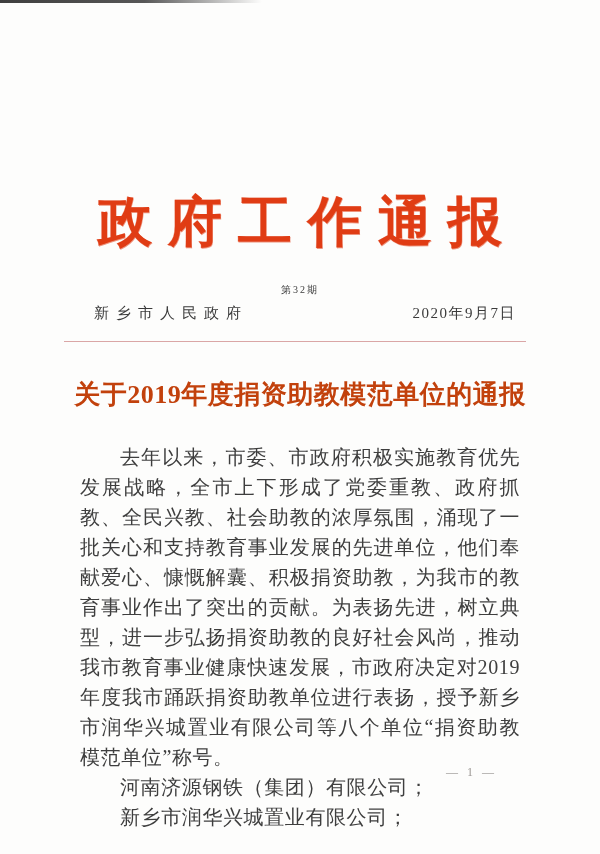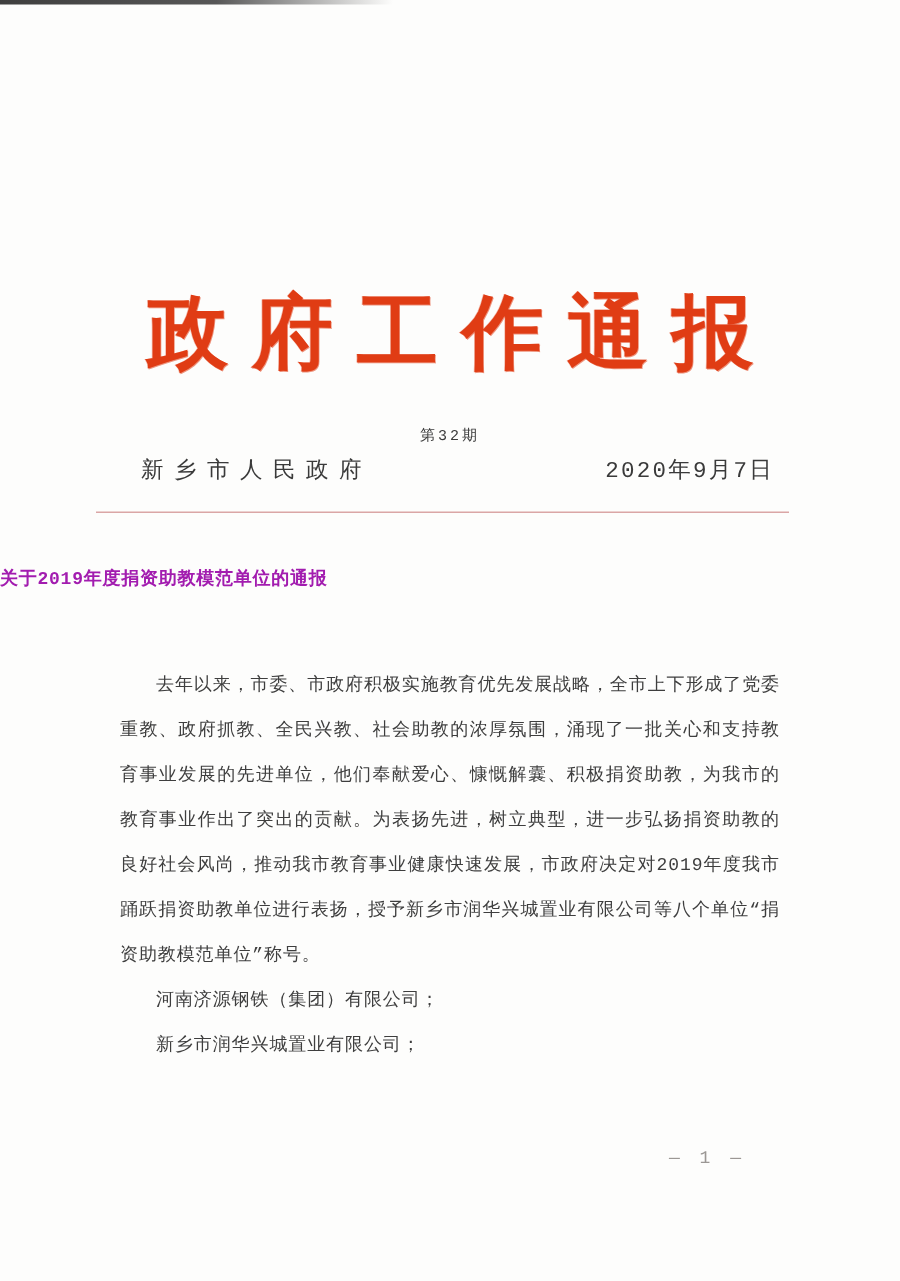--- a/index.html
+++ b/index.html
@@ -6,21 +6,21 @@
     margin: 0;
     padding: 0;
     background: #ffffff;
   }
   .page {
     position: relative;
     width: 600px;
     height: 854px;
     background: #fdfdfc;
     overflow: hidden;
-    font-family: Liberation Mono, monospace;
+    font-family: Liberation Serif, serif;
     color: var(--body-text, #3e3e3e);
   }
   
   .top-edge {
     position: absolute;
     top: 0; left: 0;
     width: 262px; height: 3px;
     background: linear-gradient(to right, #1d1d1d 0%, #3a3a3a 55%, rgba(60,60,60,0) 100%);
     opacity: 0.85;
   }
@@ -58,32 +58,32 @@
   .divider {
     position: absolute;
     top: 341px; left: 64px;
     width: 462px; height: 1px;
     background: var(--divider-red, #d19090);
     opacity: 0.8;
   }
   .doc-title {
     position: absolute;
     top: 377px; left: 0; right: 0;
-    text-align: left;
-    font-size: 12px;
+    text-align: center;
+    font-size: 26px;
     font-weight: bold;
-    color: #a21caf;
+    color: #c2410c;
     letter-spacing: 0.5px;
     white-space: nowrap;
   }
   .body-block {
     position: absolute;
     top: 442px; left: 80px;
     width: 440px;
-    font-size: 12px;
+    font-size: 20px;
     line-height: 30px;
     text-align: justify;
     letter-spacing: 0.6px;
   }
   .body-block p {
     margin: 0;
     text-indent: 2em;
   }
   .page-num {
     position: absolute;

